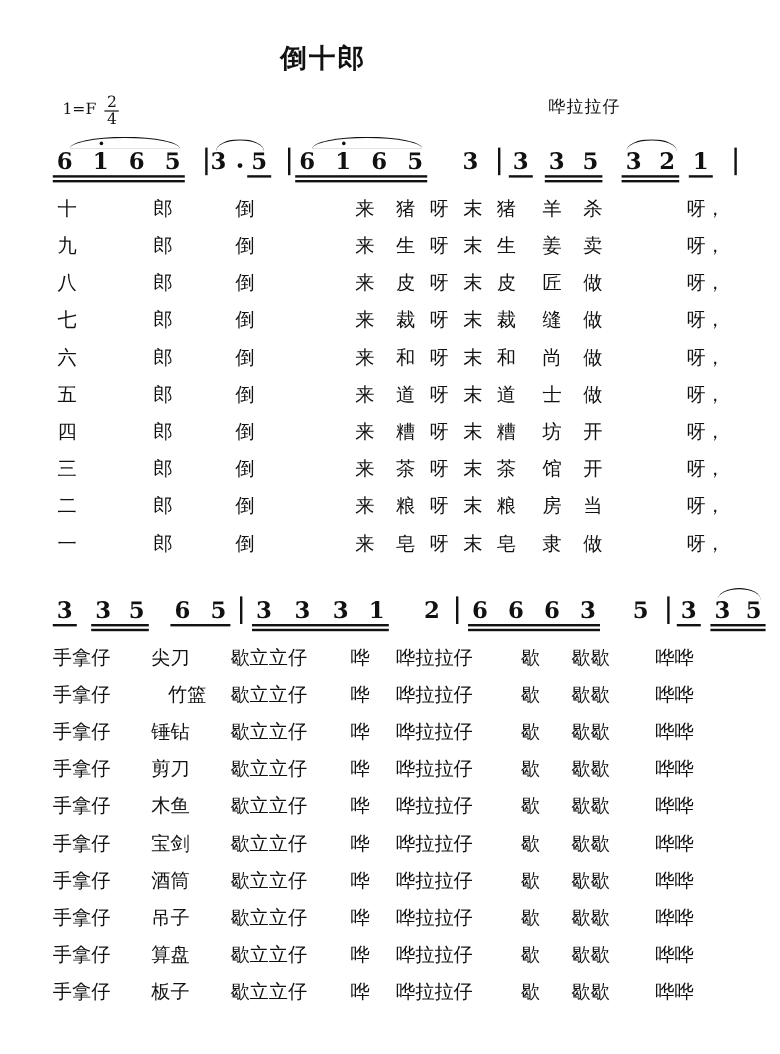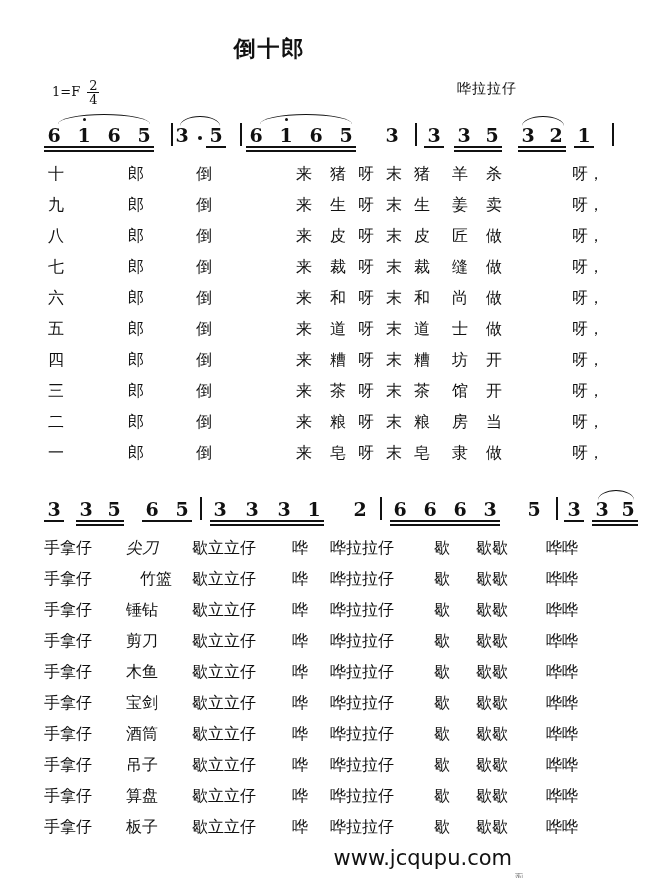--- a/index.html
+++ b/index.html
@@ -365,21 +365,21 @@
         <div class="beam" style="left: 592px; width: 46px; top: 22px;"></div>
         <div class="beam" style="left: 592px; width: 46px; top: 26px;"></div>
         <div class="barline" style="left: 200px;"></div>
         <div class="barline" style="left: 380px;"></div>
         <div class="barline" style="left: 556px;"></div>
         <div class="slur" style="left: 598px; width: 36px; top: -8px;"></div>
       </div>
     <div id="lyrics-2">
         <div class="lyric-row">
           <div class="syl left" style="left: 44px;">手拿仔</div>
-          <div class="syl left" style="left: 126px; font-style: italic;">尖刀</div>
+          <div class="syl left" style="left: 126px;">尖刀</div>
           <div class="syl left" style="left: 192px;">歇立立仔</div>
           <div class="syl left" style="left: 292px;">哗</div>
           <div class="syl left" style="left: 330px;">哗拉拉仔</div>
           <div class="syl left" style="left: 434px;">歇</div>
           <div class="syl left" style="left: 476px;">歇歇</div>
           <div class="syl left" style="left: 546px;">哗哗</div>
         </div>
         <div class="lyric-row">
           <div class="syl left" style="left: 44px;">手拿仔</div>
           <div class="syl left" style="left: 126px; margin-left: 14px;">竹篮</div>
@@ -466,18 +466,14 @@
           <div class="syl left" style="left: 192px;">歇立立仔</div>
           <div class="syl left" style="left: 292px;">哗</div>
           <div class="syl left" style="left: 330px;">哗拉拉仔</div>
           <div class="syl left" style="left: 434px;">歇</div>
           <div class="syl left" style="left: 476px;">歇歇</div>
           <div class="syl left" style="left: 546px;">哗哗</div>
         </div>
       </div>
   </div>
 
-  <div class="footer">
-    <span class="site">www.jcqupu.com</span>
-    <span class="vmark">刘丁</span>
-  </div>
 
 </div>
 
 </body></html>

